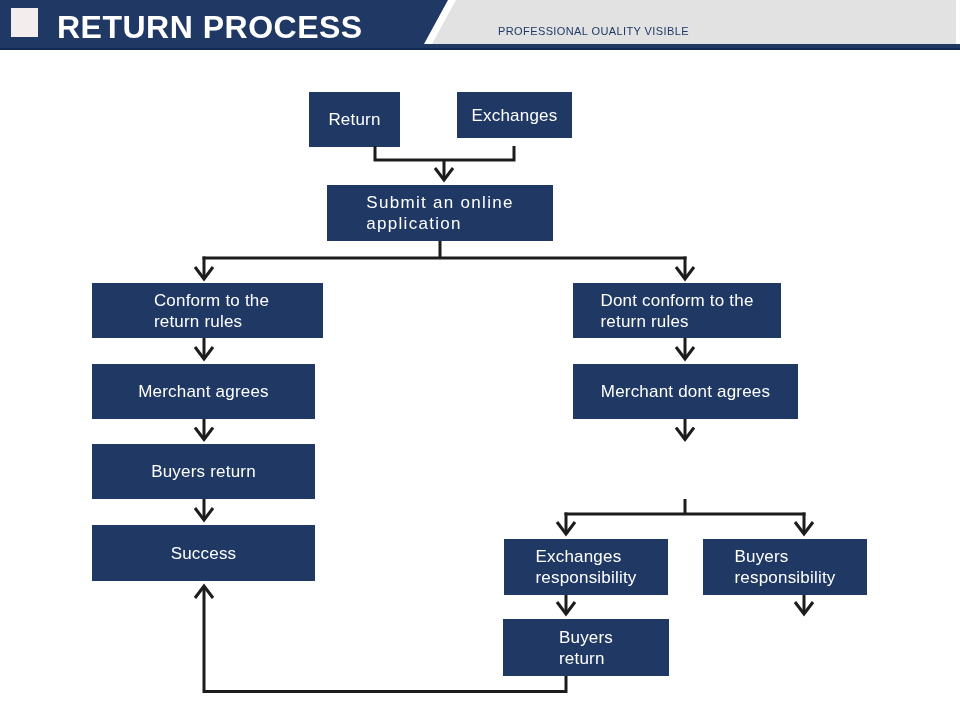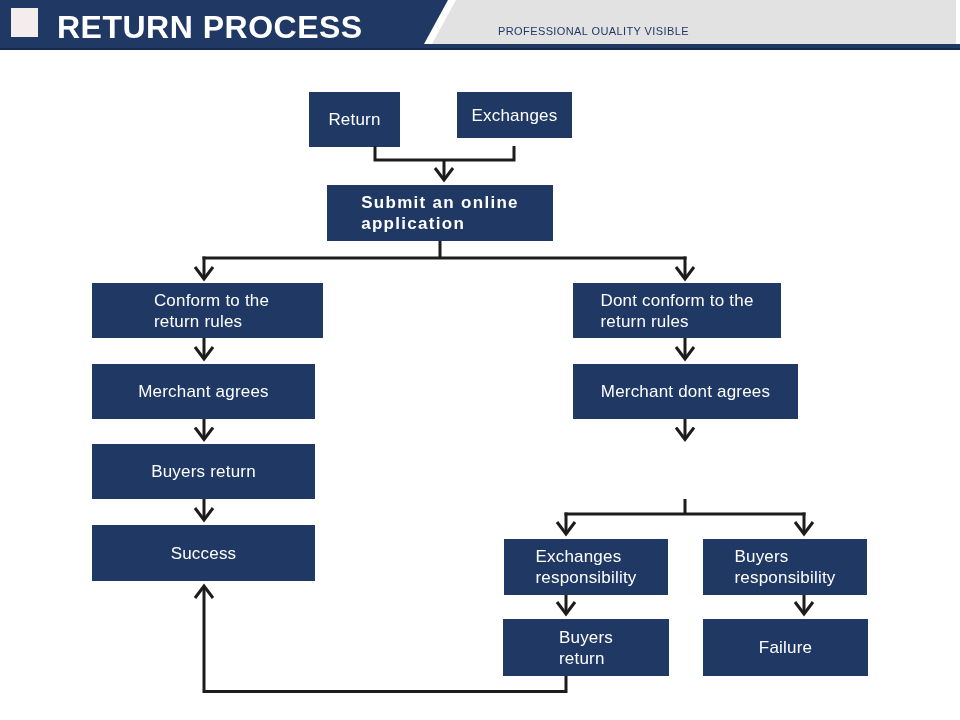--- a/index.html
+++ b/index.html
@@ -14,21 +14,21 @@
   .tag-white { position:absolute; left:416px; top:0; width:548px; height:44px; background:#ffffff;
                clip-path:polygon(32px 0, 100% 0, 100% 100%, 8px 100%); }
   .tag-gray  { position:absolute; left:424px; top:0; width:532px; height:44px; background:#E2E2E2;
                clip-path:polygon(32px 0, 100% 0, 100% 100%, 8px 100%); }
   .tagline { position:absolute; left:458px; top:25px; font-size:11px; color:#1F3864; letter-spacing:0.4px; white-space:nowrap;padding-left:40px; }
 
   
   .node { position:absolute; background:#1F3864; color:#ffffff; display:flex; align-items:center; justify-content:center;
           font-size:17px; line-height:21px; letter-spacing:0.2px; white-space:pre-line; }
   .node.accent { color:#EFC131; }
-  .node.spaced { letter-spacing:1.3px;font-weight:bold; }
+  .node.spaced { letter-spacing:1.3px; }
 
   #n-return      { left:309px; top:92px;  width:91px;  height:55px; }
   #n-exchanges   { left:457px; top:92px;  width:115px; height:46px; }
   #n-submit      { left:327px; top:185px; width:226px; height:56px; }
   #n-conform     { left:92px;  top:283px; width:223px; height:55px;padding-left:8px; }
   #n-dontconform { left:573px; top:283px; width:208px; height:55px; }
   #n-magree      { left:92px;  top:364px; width:223px; height:55px; }
   #n-mdontagree  { left:573px; top:364px; width:225px; height:55px; }
   #n-breturn1    { left:92px;  top:444px; width:223px; height:55px; }
   #n-platform    { left:573px; top:444px; width:225px; height:55px; }
@@ -64,21 +64,20 @@
   <div class="node" id="n-mdontagree">Merchant dont agrees</div>
   <div class="node" id="n-magree">Merchant agrees</div>
   <div class="node" id="n-breturn1">Buyers return</div>
   <div class="node" id="n-success">Success</div>
   <div class="node" id="n-bizresp">Exchanges
 responsibility</div>
   <div class="node" id="n-buyresp">Buyers
 responsibility</div>
   <div class="node" id="n-breturn2">Buyers
 return</div>
-  <div class="node" id="n-failure">Failure</div>
 
   <svg class="connectors" width="960" height="720" viewBox="0 0 960 720">
     <defs>
       <marker id="chev" markerUnits="userSpaceOnUse" markerWidth="26" markerHeight="22" refX="13" refY="11" orient="auto">
         <path d="M1,2 L13,11 L1,20" fill="none" stroke="#1C1C1C" stroke-width="3"></path>
       </marker>
     </defs>
     <g fill="none" stroke="#1C1C1C" stroke-width="3" stroke-linejoin="miter">
 
       <path d="M375,146 V160 M514,146 V160 M373.5,160 H515.5"></path>

